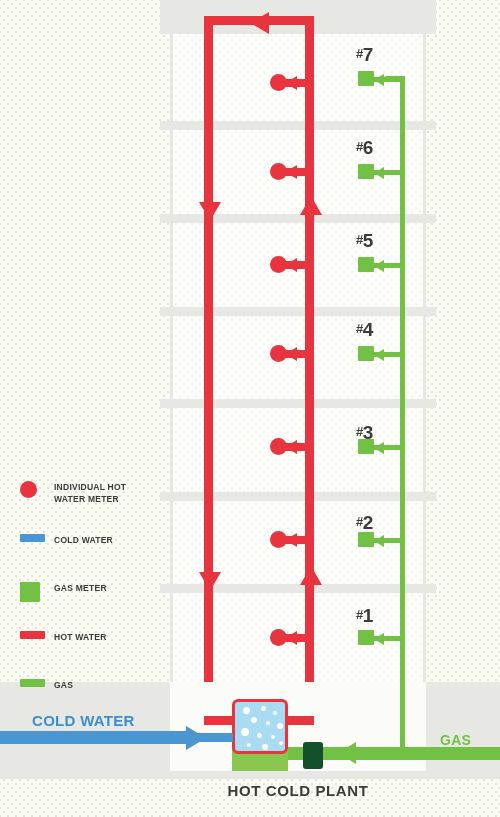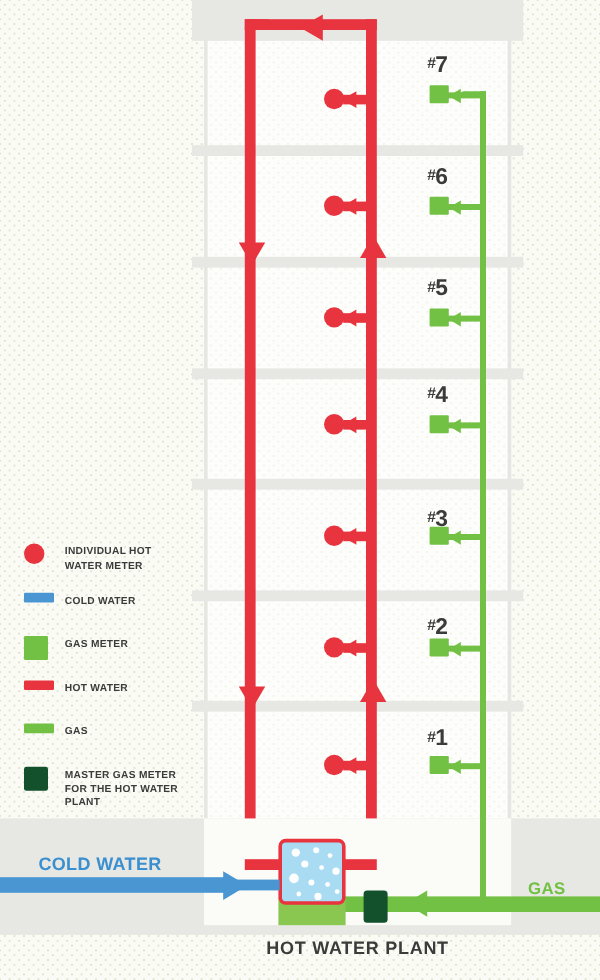--- a/index.html
+++ b/index.html
@@ -235,20 +235,21 @@
     position: absolute;
     left: 20px;
     top: 452px;
     width: 140px;
   }
   .legend-row {
     display: flex;
     align-items: flex-start;
     margin-bottom: 16px;
     min-height: 20px;
+    margin-top: 28px;
   }
   .swatch-wrap {
     width: 34px;
     flex: 0 0 34px;
     display: flex;
     align-items: center;
     justify-content: flex-start;
     padding-top: 1px;
   }
   .sw-circle  { width: 17px; height: 17px; border-radius: 50%; background: #e8343f; }
@@ -402,21 +403,21 @@
     <div class="bubble" style="left:27px; top:42px; width:6px;  height:6px;"></div>
     <div class="bubble" style="left:44px; top:39px; width:4px;  height:4px;"></div>
   </div>
 
   <div style="position:absolute; left:0; top:731px; width:190px; height:13px; background:#4a96d2;"></div>
   <div style="position:absolute; left:185px; top:733px; width:48px; height:9px; background:#4a96d2;"></div>
   <div class="barr-right" style="left:186px; top:725.5px;"></div>
 
   <div class="cold-label">COLD WATER</div>
   <div class="gas-label">GAS</div>
-  <div class="plant-label">HOT WATER PLANT</div>
+  <div class="plant-label">HOT COLD PLANT</div>
 
   <div class="legend">
 
     <div class="legend-row">
       <div class="swatch-wrap">
         <div class="sw-circle"></div>
       </div>
       <div class="legend-text">INDIVIDUAL HOT WATER METER</div>
     </div>
 
@@ -441,22 +442,16 @@
       <div class="legend-text">HOT WATER</div>
     </div>
 
     <div class="legend-row">
       <div class="swatch-wrap">
         <div class="sw-bar-grn"></div>
       </div>
       <div class="legend-text">GAS</div>
     </div>
 
-    <div class="legend-row">
-      <div class="swatch-wrap">
-        <div class="sw-sq-dark"></div>
-      </div>
-      <div class="legend-text">MASTER GAS METER FOR THE HOT WATER PLANT</div>
-    </div>
 
   </div>
 
 </div>
 
 </body></html>

